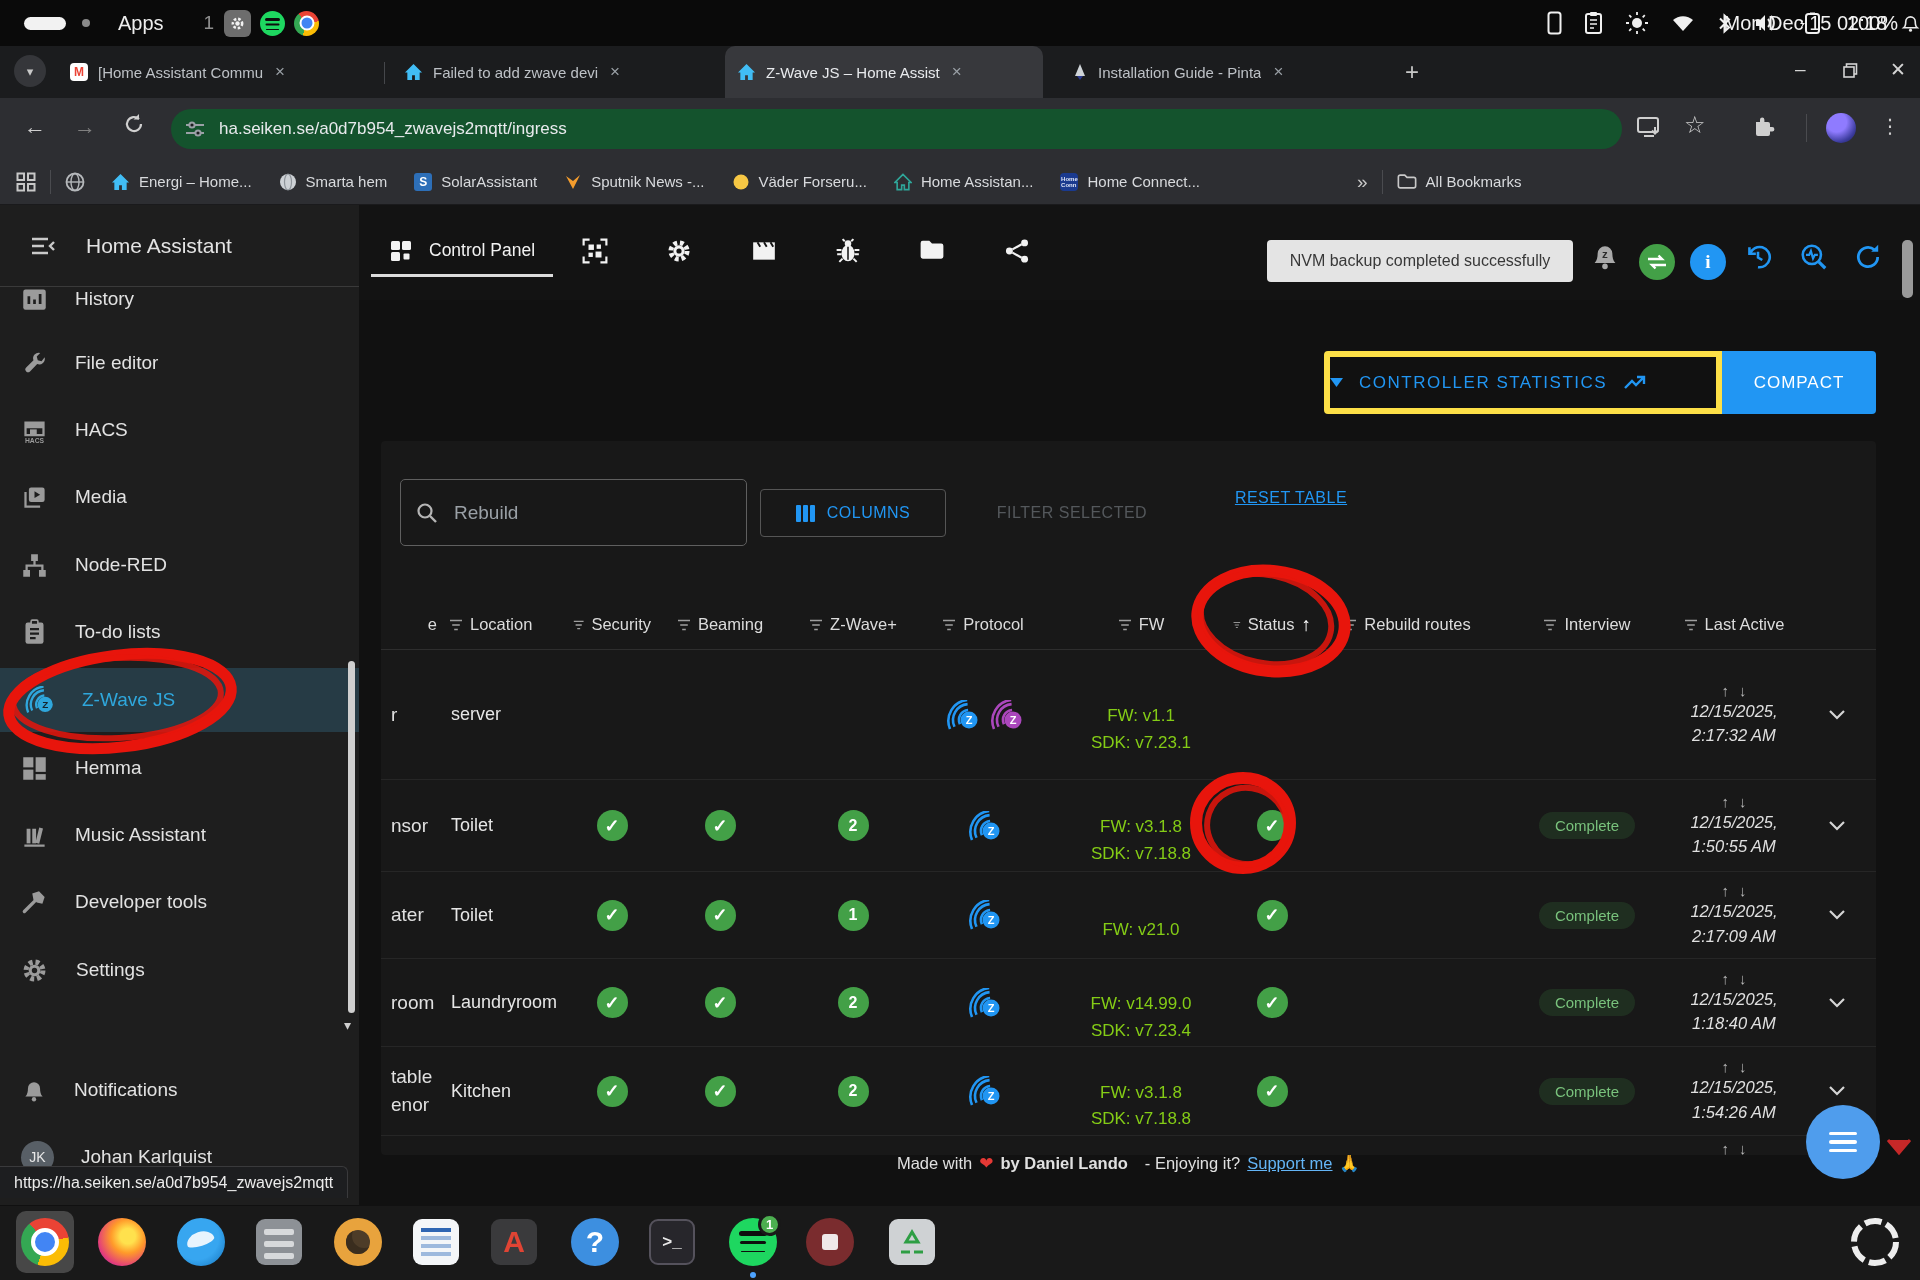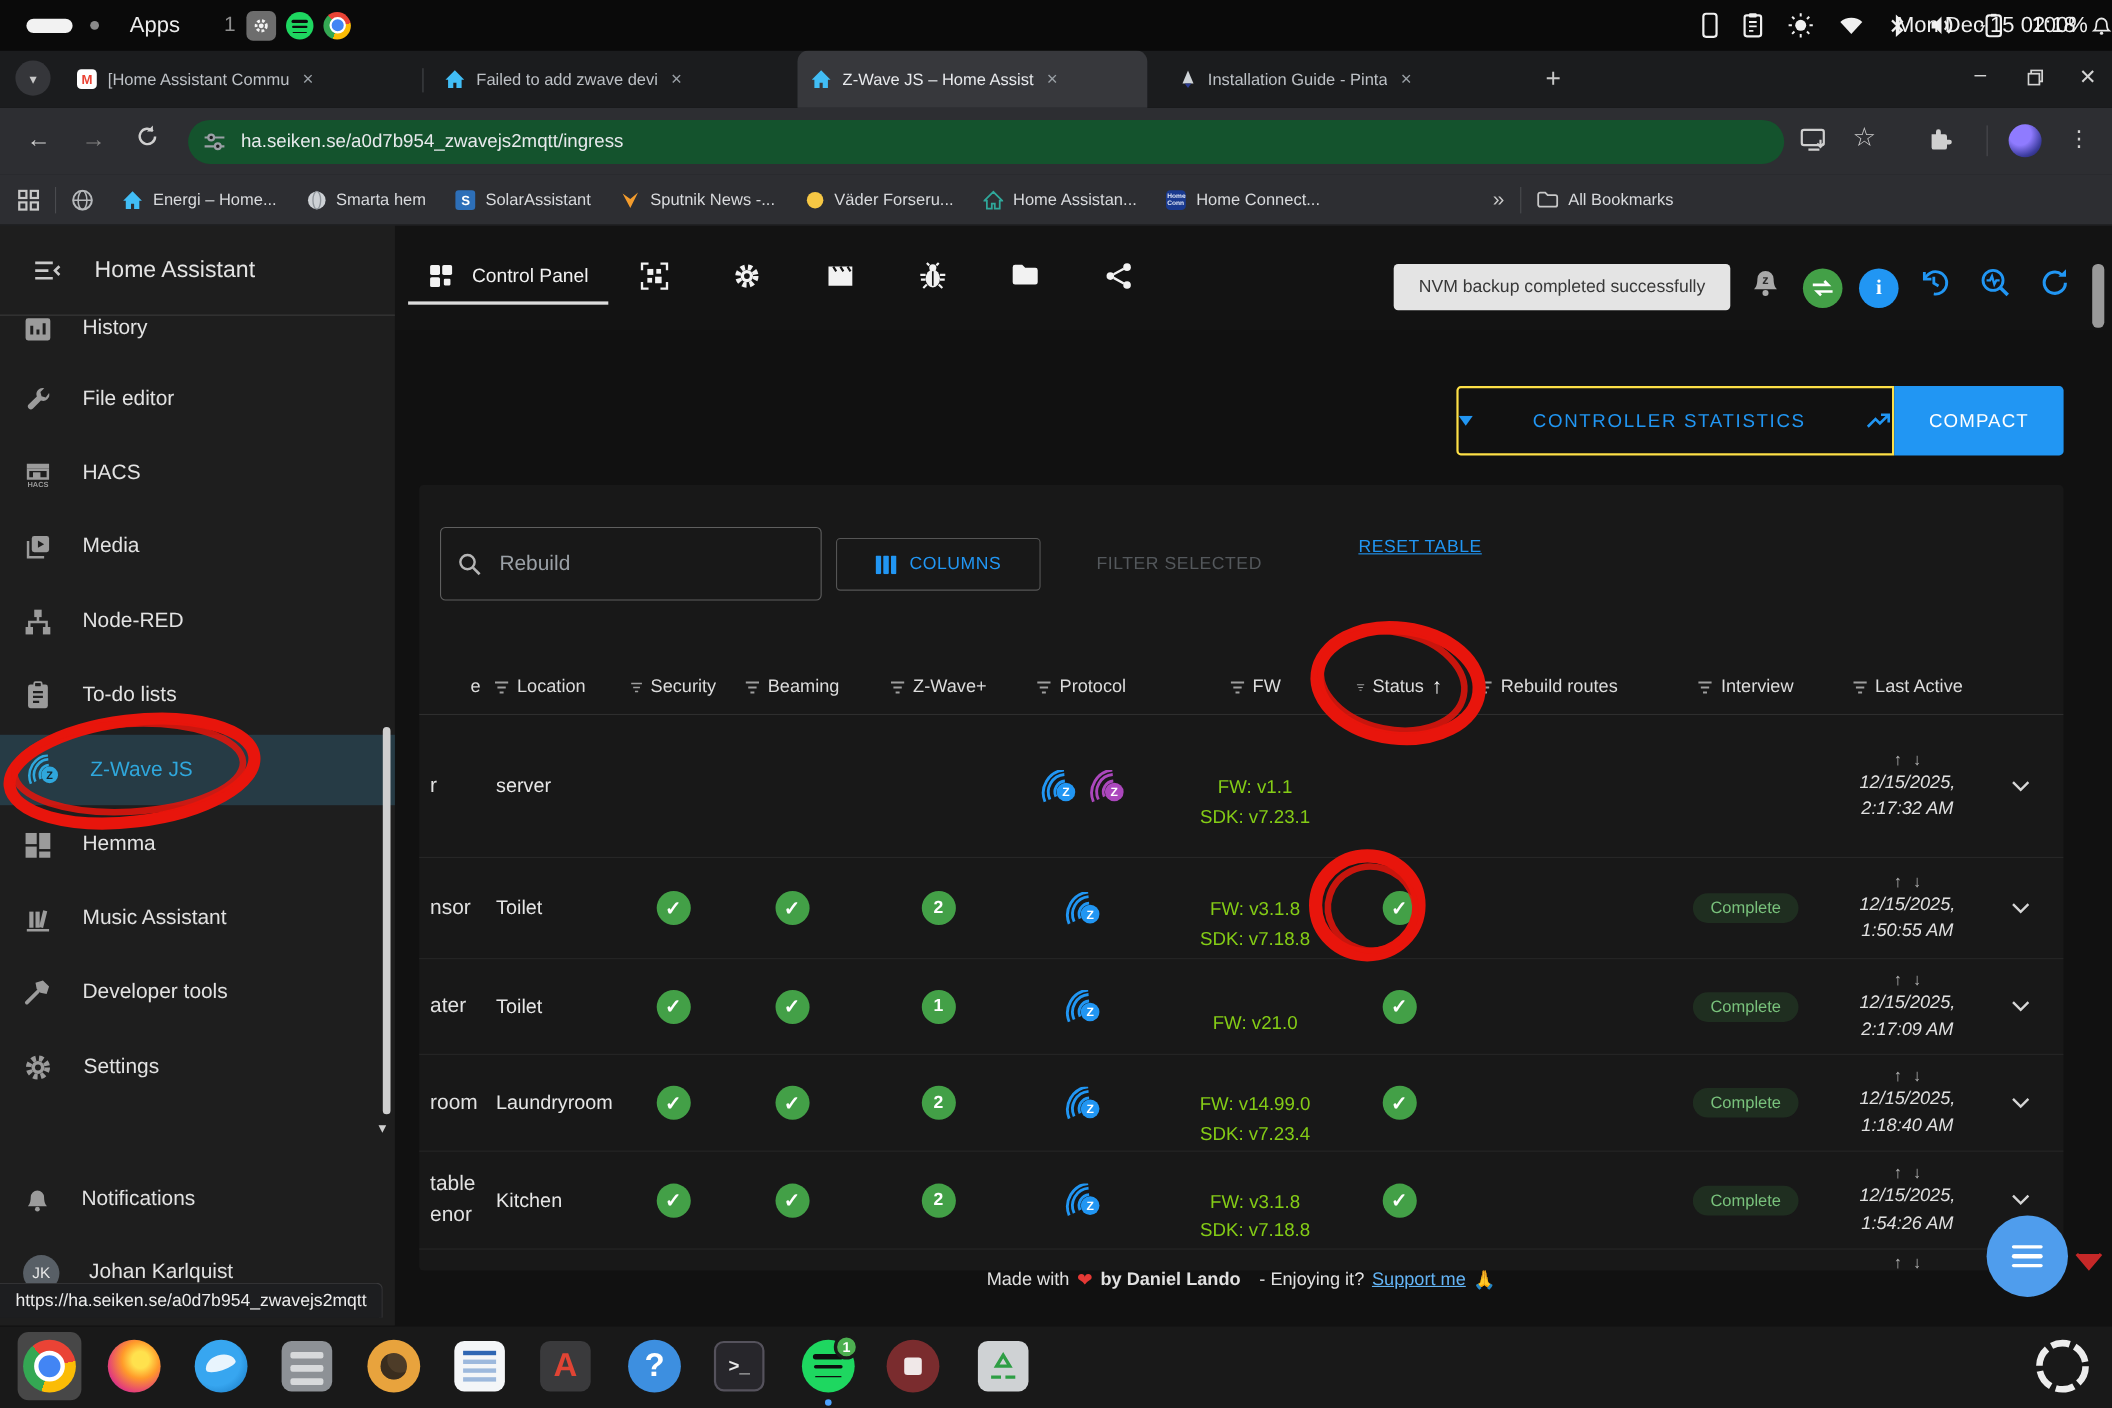--- a/index.html
+++ b/index.html
@@ -64,21 +64,21 @@
   
   .ha-main { position:absolute; left:359px; top:205px; width:1561px; height:1075px; background:#111111; z-index:4;}
   .ha-toolbar { position:absolute; left:0; top:0; width:1561px; height:95px; background:#131313;}
   .cp-tab { position:absolute; left:12px; top:22px; height:50px; display:flex; align-items:center; gap:16px; padding:0 18px; border-bottom:3px solid #dcdcdc;}
   .cp-tab .lbl { font-size:17.5px; color:#f2f2f2;}
   .tb-ico { position:absolute; top:33px;}
   .toast { position:absolute; left:908px; top:35px; width:306px; height:42px; background:#e4e4e4; border-radius:4px; color:#383838; font-size:16px; display:flex; align-items:center; justify-content:center;}
   .circ-btn { position:absolute; top:39px; width:36px; height:36px; border-radius:50%; display:flex; align-items:center; justify-content:center;}
 
   
-  .ctrl-stats { position:absolute; left:965px; top:146px; width:398px; height:63px; border:2px solid #fde047; border-radius:4px 0 0 4px; display:flex; align-items:center; justify-content:space-between; gap:16px;}
+  .ctrl-stats { position:absolute; left:965px; top:146px; width:398px; height:63px; border:6px solid #fde047; border-radius:4px 0 0 4px; display:flex; align-items:center; justify-content:flex-start; gap:16px;}
   .ctrl-stats .lbl { color:#2196f3; font-size:17px; letter-spacing:1.5px;}
   .compact-btn { position:absolute; left:1363px; top:146px; width:154px; height:63px; background:#2196f3; border-radius:0 4px 4px 0; color:#fff; font-size:17px; letter-spacing:1px; display:flex; align-items:center; justify-content:center;}
 
   
   .card { position:absolute; left:22px; top:236px; width:1495px; height:714px; background:#181818; border-radius:4px; overflow:hidden;}
   .searchbox { position:absolute; left:19px; top:38px; width:347px; height:67px; border:1px solid #5f5f5f; border-radius:5px; display:flex; align-items:center; gap:16px; padding-left:15px;}
   .searchbox .ph { font-size:19px; color:#9aa0a6;}
   .btn-columns { position:absolute; left:379px; top:48px; width:186px; height:48px; border:1px solid #555; border-radius:4px; display:flex; align-items:center; justify-content:center; gap:12px; color:#2196f3; font-size:16px; letter-spacing:0.5px;}
   .btn-filter { position:absolute; left:590px; top:48px; width:202px; height:48px; display:flex; align-items:center; justify-content:center; color:#54585c; font-size:16px; letter-spacing:0.5px;}
   .btn-reset { position:absolute; left:825px; top:48px; width:170px; height:48px; display:flex; justify-content:center; color:#2196f3; font-size:16px; letter-spacing:0.5px;text-decoration:underline;}

